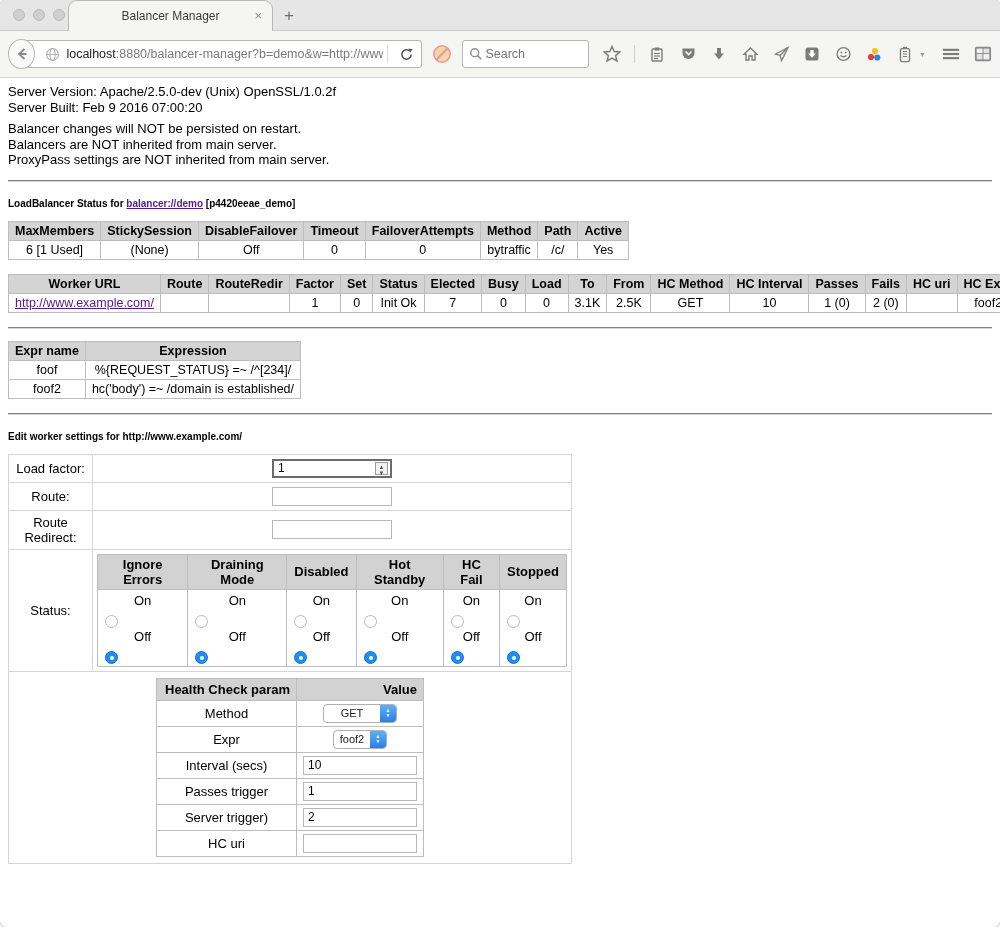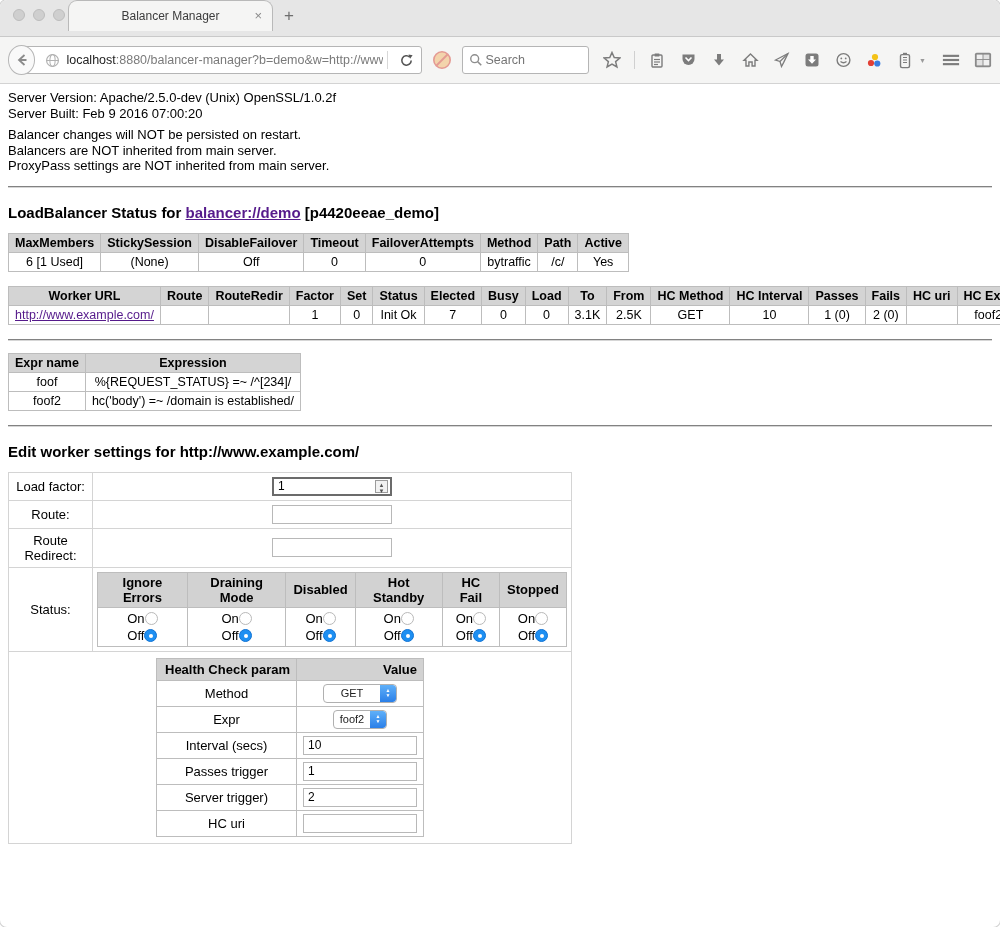--- a/index.html
+++ b/index.html
@@ -3,21 +3,21 @@
 <meta charset="utf-8">
 <style>
   * { box-sizing: border-box; }
   html,body { margin:0; padding:0; background:#fff; }
   body { font-family:"Liberation Sans","DejaVu Sans",sans-serif; }
 
   .window { width:1000px; height:927px; border-radius:7px; overflow:hidden;
             box-shadow:0 0 0 1px rgba(0,0,0,.18); background:#fff; position:relative; }
 
   
-  .tabbar { height:37px; background:#e6e6e6; position:relative; border-bottom:1px solid #c9c9c9; }
+  .tabbar { height:31px; background:#e6e6e6; position:relative; border-bottom:1px solid #c9c9c9; }
   .traffic { position:absolute; top:9px; left:13px; display:flex; gap:8px; }
   .light { width:12px; height:12px; border-radius:50%; background:#cfcfcf; border:1px solid #bdbdbd; }
   .tab { position:absolute; left:68px; top:0; width:205px; height:31px; background:#f5f5f4;
          border:1px solid #b9b9b9; border-bottom:none; border-radius:9px 9px 0 0;
          display:flex; align-items:center; justify-content:center; font-size:12px; color:#3c3c3c; }
   .tab-close { position:absolute; right:10px; top:7px; color:#8a8a8a; font-size:13px; cursor:default; }
   .newtab { position:absolute; left:284px; top:6px; font-size:17px; color:#6e6e6e; }
 
   
   .navbar { height:47px; background:#f5f5f4; border-bottom:1px solid #d3d3d3;
@@ -40,21 +40,21 @@
   .ticon { width:18px; height:18px; display:flex; align-items:center; justify-content:center; }
   .vdiv { width:1px; height:18px; background:#d0d0d0; }
   .caret-down { font-size:7px; color:#9a9a9a; margin-left:-8px; }
   .menu-group { display:flex; align-items:center; gap:14px; margin-left:16px; }
 
   
   .content { padding:6px 8px 0 8px; font-size:13px; color:#000; }
   h1.pagetitle { font-size:24px; margin:17px 0 10px 0; letter-spacing:.2px; }
   .serverinfo, .notices { margin:0 0 6px 0; line-height:15.5px; font-size:13px; }
   hr.rule { border:none; border-top:2px groove #d6d6d6; margin:12px 0; }
-  h3.sect { font-size:15px; margin:16px 0 12px 0; font-weight:bold; }
+  h3.sect { font-size:10px; margin:16px 0 12px 0; font-weight:bold; }
   a.plink { color:#551a8b; text-decoration:underline; }
 
   table.grid { border-collapse:collapse; margin:0 0 14px 0; }
   table.grid th, table.grid td { border:1px solid #bdbdbd; font-size:12.5px; padding:2px 6px;
                                  text-align:center; white-space:nowrap; }
   table.grid th { background:#d4d4d4; font-weight:bold; }
   table.grid { border:1px solid #9a9a9a; }
   table.worker { width:984px; }
   td.left { text-align:left; }
 
@@ -65,21 +65,21 @@
   input.txt { height:19px; width:120px; border:1px solid #b8b8b8; font-size:12px; padding:1px 4px;
               font-family:inherit; background:#fff; }
   .numwrap { position:relative; display:inline-block; }
   .numwrap input { border:2px solid #6b6b6b; }
   .num-spin { position:absolute; right:4px; top:3px; width:13px; height:13px; border:1px solid #9b9b9b;
               background:#f2f2f2; font-size:6px; line-height:6px; color:#555; text-align:center; padding-top:1px; }
 
   table.status { border-collapse:collapse; border:1px solid #9f9f9f; margin:0 auto; }
   table.status th, table.status td { border:1px solid #bdbdbd; font-size:13px; padding:2px 7px; text-align:center; }
   table.status th { background:#d2d2d2; }
-  .radio-line { display:flex; align-items:center; justify-content:center; line-height:17px; }
+  .radio-line { display:flex; justify-content:center; gap:6px; line-height:17px;flex-direction:column; }
   .radio { width:13px; height:13px; border-radius:50%; background:#fff; border:1px solid #b9b9b9; display:inline-block; }
   .radio.checked { background:#1d8ff2; border:1px solid #1173d4; position:relative; }
   .radio.checked::after { content:""; position:absolute; left:4px; top:4px; width:4px; height:4px;
                           border-radius:50%; background:#fff; }
 
   table.hcp { border-collapse:collapse; border:1px solid #9f9f9f; margin:2px auto; }
   table.hcp th, table.hcp td { border:1px solid #bdbdbd; font-size:13px; padding:3px 6px; text-align:center; }
   table.hcp th { background:#d2d2d2;text-align:right; }
   table.hcp td.pname { width:140px; }
   table.hcp td.pval { width:126px; text-align:left; }

